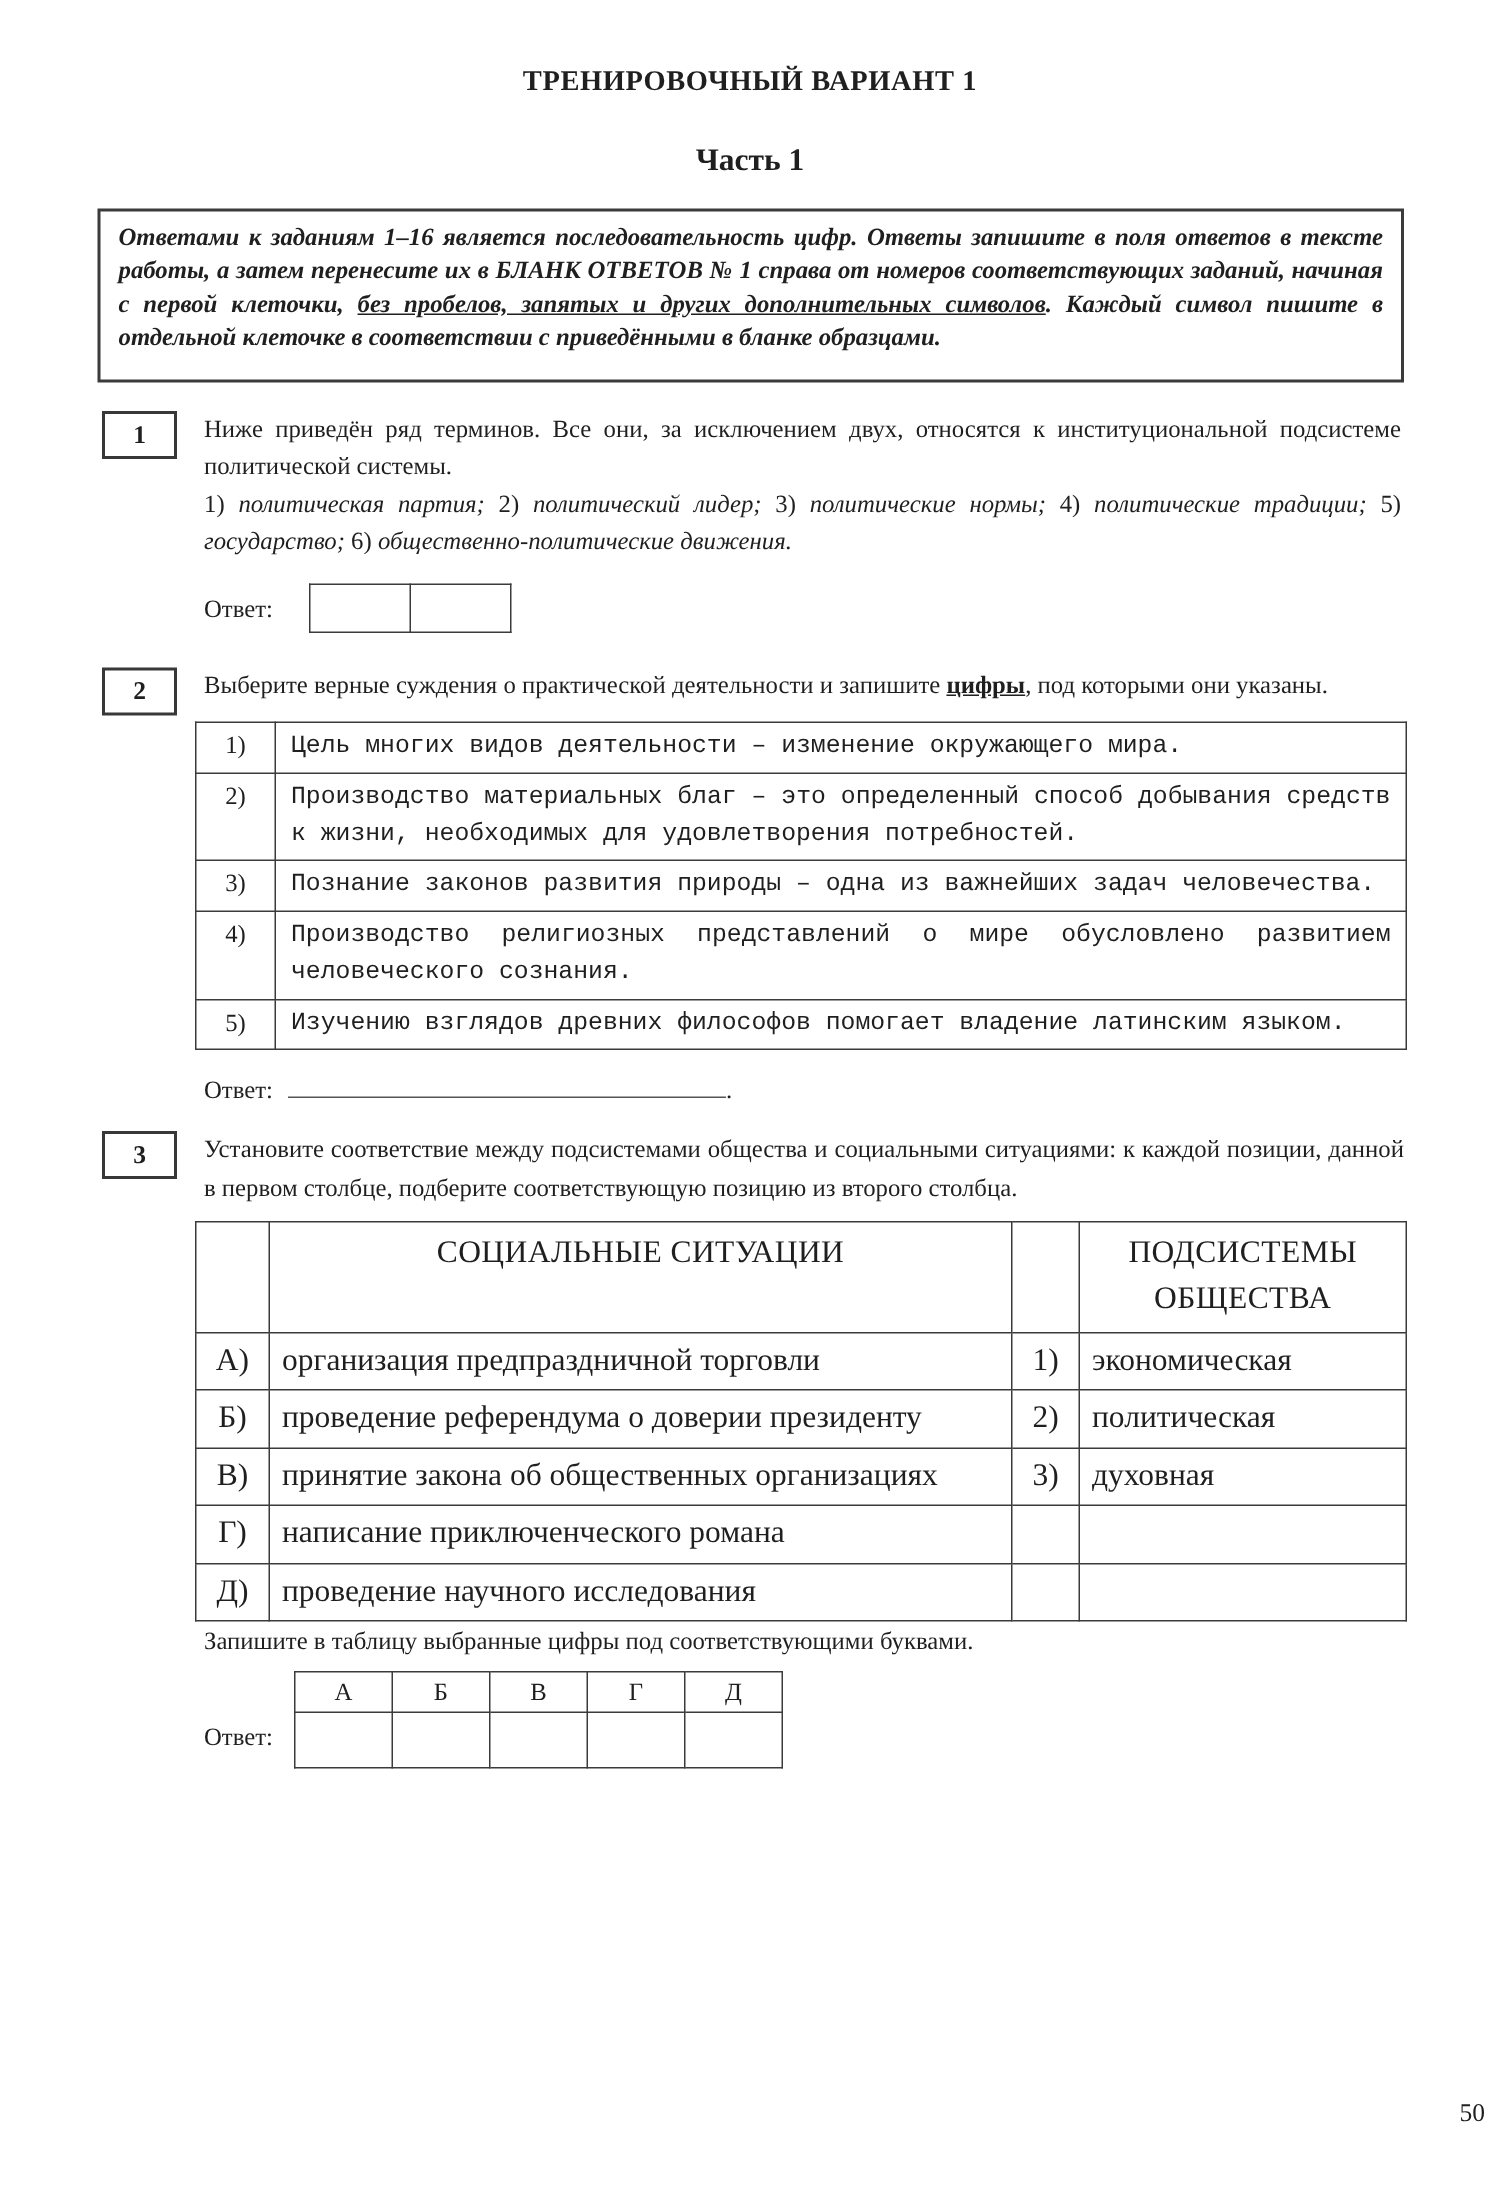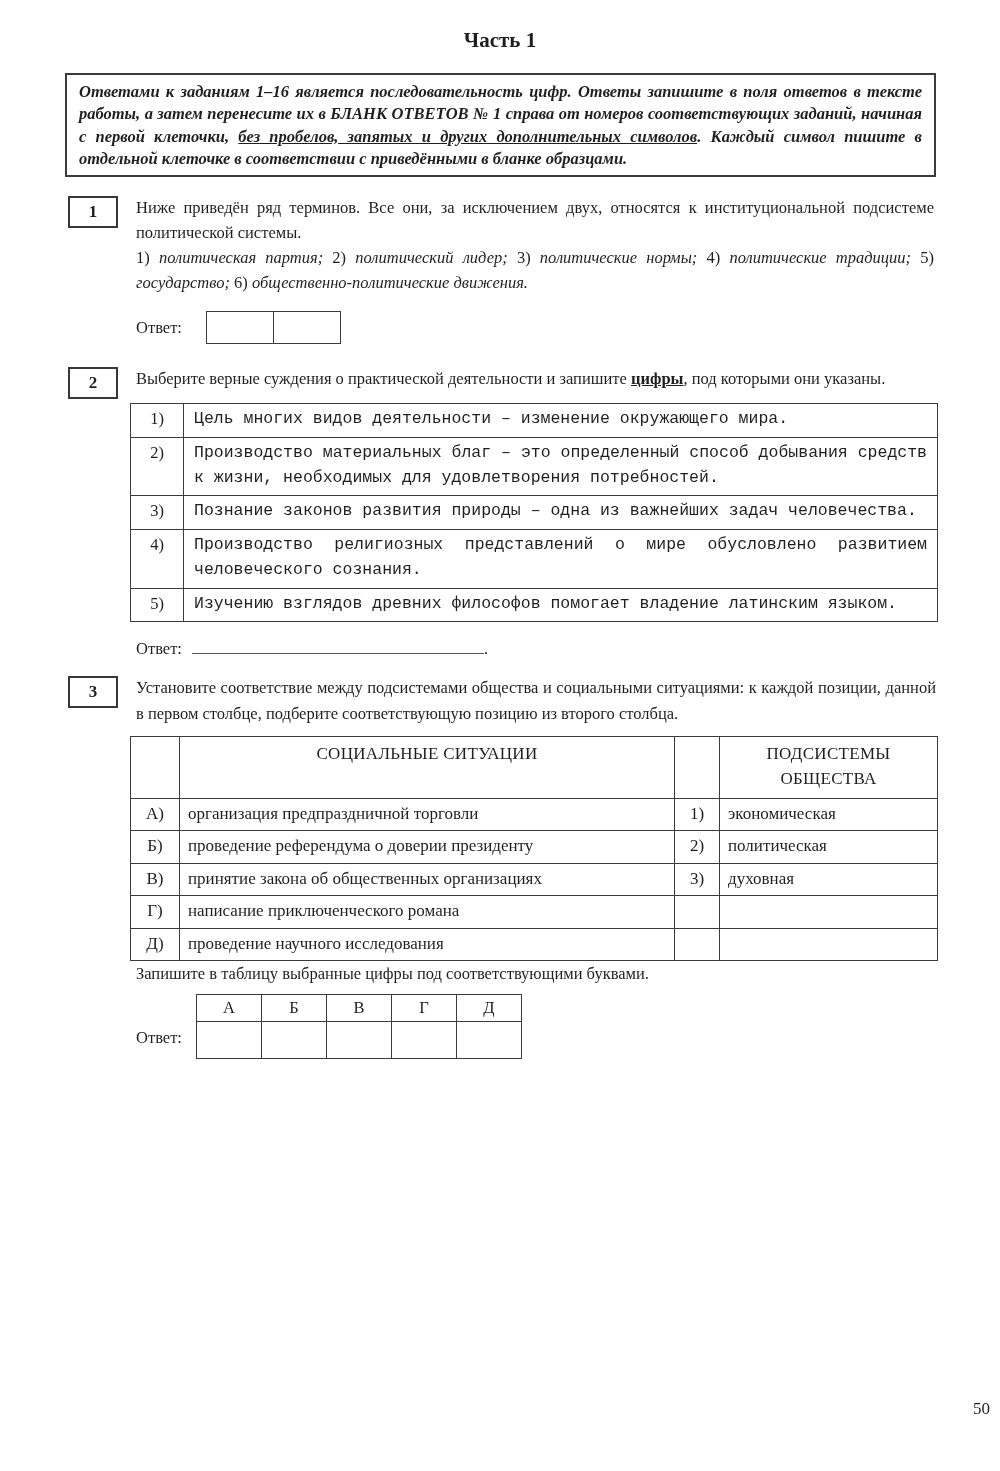--- a/index.html
+++ b/index.html
@@ -23,21 +23,21 @@
   .doc-part{
     text-align:center;
     margin-top:28px;
     font-size:21px;
     font-weight:bold;
   }
 
   .instr-box{
     margin:20px 64px 0 65px;
     border:2px solid #3b3b3b;
-    padding:6px 12px 4px 12px;
+    padding:6px 12px 16px 12px;
   }
   .instr-box p{
     margin:0;
     font-size:16.5px;
     line-height:1.36;
     text-align:justify;
   }
 
   .f-b{font-weight:bold;}
   .f-i{font-style:italic;}
@@ -122,21 +122,21 @@
 
   
   table.match-table{
     border-collapse:collapse;
     margin-top:10px;
     width:808px;
     margin-left:-6px;
   }
   table.match-table td{
     border:1.5px solid #3b3b3b;
-    font-size:17px;
+    font-size:21px;
     line-height:1.5;
     padding:2px 8px 4px 8px;
     vertical-align:top;
   }
   table.match-table td.hdr{
     text-align:center;
     padding:4px 4px 6px 4px;
     letter-spacing:0.3px;
   }
   td.m-letter{width:32px;text-align:center;padding-left:4px;padding-right:4px;}
@@ -169,20 +169,21 @@
     bottom:52px;
     text-align:right;
     font-size:17px;
   }
 </style>
 </head>
 <body>
 
 <div class="sheet">
 
+  <div class="doc-title">ТРЕНИРОВОЧНЫЙ ВАРИАНТ 1</div>
   <div class="doc-part">Часть 1</div>
 
   <div class="instr-box">
     <p><span class="f-b f-i">Ответами к заданиям 1–16 является последовательность цифр. Ответы запишите в поля ответов в тексте работы, а затем перенесите их в БЛАНК ОТВЕТОВ № 1 справа от номеров соответствующих заданий, начиная с первой клеточки, </span><span class="f-b f-i f-u">без пробелов, запятых и других дополнительных символов</span><span class="f-b f-i">. Каждый символ пишите в отдельной клеточке в соответствии с приведёнными в бланке образцами.</span></p>
   </div>
 
   <div class="question q1">
     <div class="qnum-box">
       <span>1</span>
     </div>

